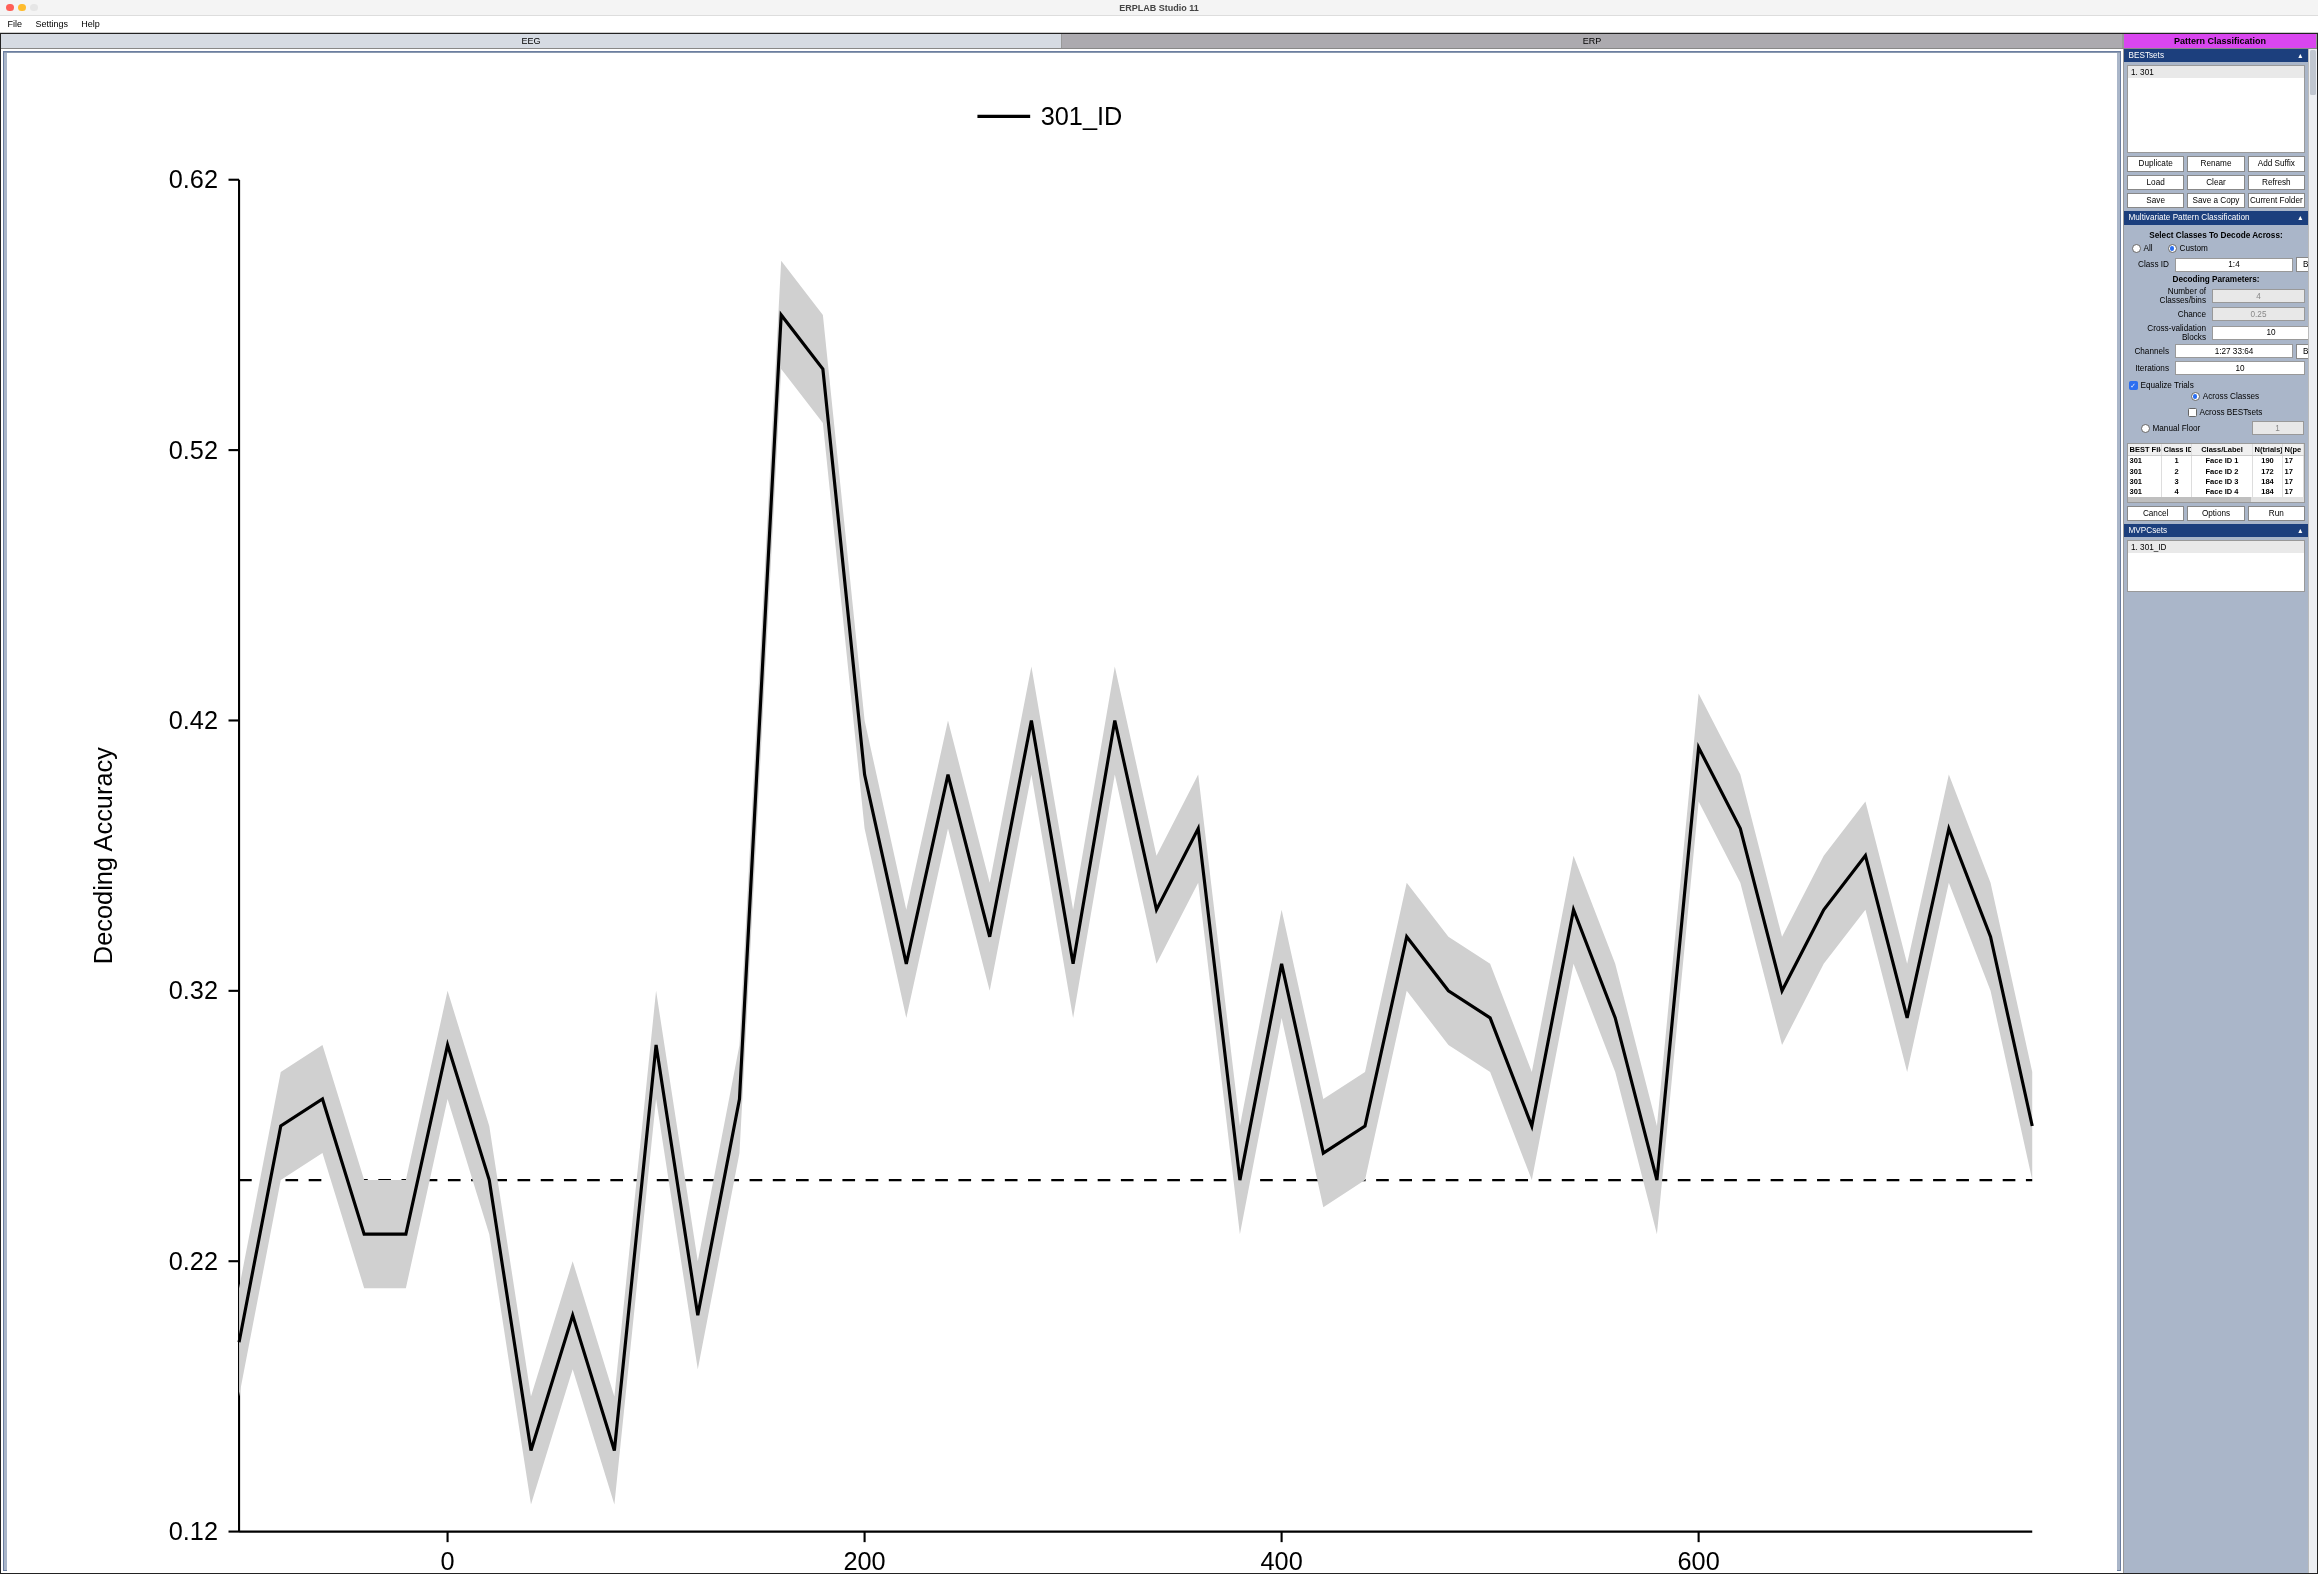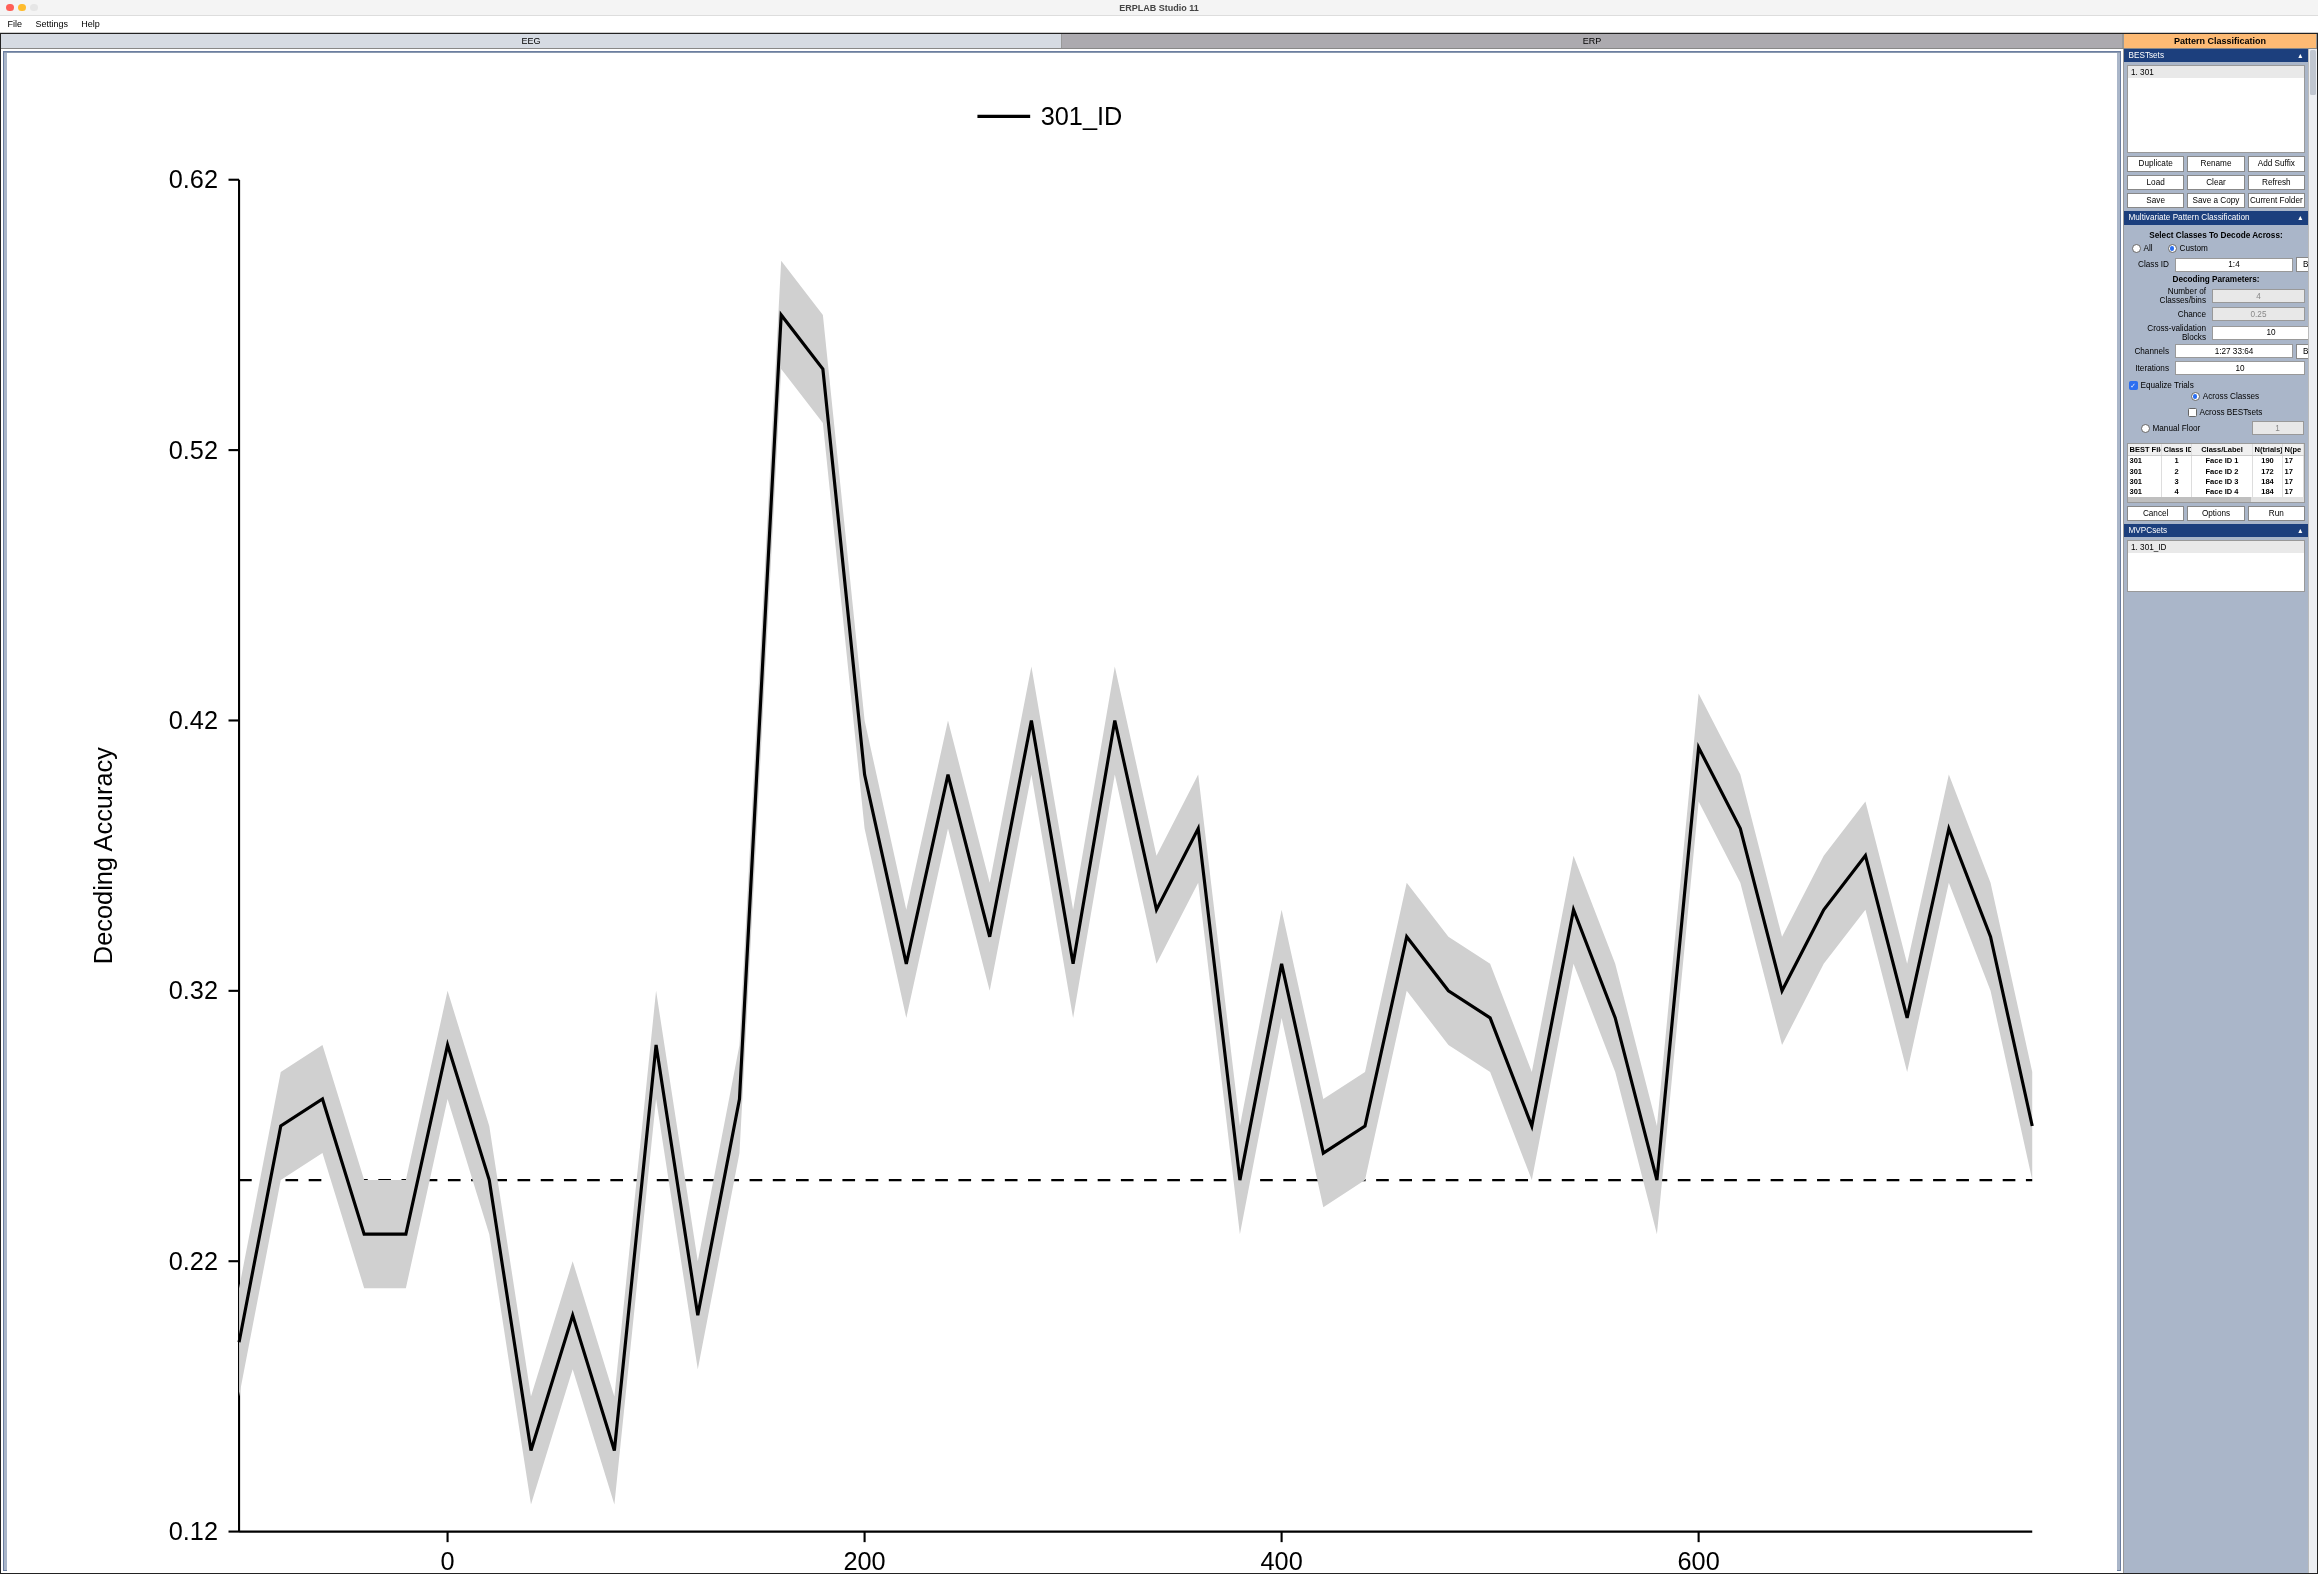--- a/index.html
+++ b/index.html
@@ -10,21 +10,21 @@
 .dot.red { background: #ff5f57; }
 .dot.yellow { background: #febc2e; }
 .dot.green { background: #e6e6e6; }
 .titlebar .title { position: absolute; left: 50%; transform: translateX(-50%); font-weight: 600; font-size: 9px; color: #444; }
 .menubar { height: 16.4px; display: flex; align-items: center; gap: 13.4px; padding-left: 7.5px; border-bottom: 0.7px solid #ccc; font-size: 9px; }
 .menubar span { cursor: default; }
 .app { height: calc(100% - 33px); border: 0.7px solid #222; display: flex; flex-direction: column; }
 .view-tabs { height: 15px; display: flex; border-bottom: 0.7px solid #888; }
 .vtab { flex: 1; background: #d6dbe3; border-right: 0.7px solid #999; display: flex; align-items: center; justify-content: center; font-size: 9px; position: relative; }
 .vtab.active { background: #acaaaf; }
-.vtab.right-panel-label { flex: 0 0 194px; background: #fdba74; font-weight: 600; border-left: 0.7px solid #999; }
+.vtab.right-panel-label { flex: 0 0 194px; background: #d946ef; font-weight: 600; border-left: 0.7px solid #999; }
 .workspace { flex: 1; display: flex; overflow: hidden; }
 .plot-area { flex: 1; display: flex; flex-direction: column; border: 0.7px solid #6b7ea0; margin: 2.2px; background: #aab6c9; }
 .plot-strip { height: 10.4px; background: #aab6c9; border-bottom: 0.7px solid #8a99b0; }
 .plot-inner { flex: 1; background: #fff; margin: 0 3px; position: relative; }
 .plot-svg { width: 100%; height: 100%; }
 .btn { background: #fff; border: 0.7px solid #888; padding: 2.2px 6px; font-size: 8.2px; cursor: pointer; }
 
 .side { width: 194px; border-left: 0.7px solid #999; background: #aab6c9; overflow-y: auto; position: relative; padding-right:9px;}
 .side-scroll { position:absolute; right:0; top:0; bottom:0; width:9px; background:#eceef2; border-left:0.7px solid #bbb; }
 .side-scroll .thumb { position:absolute; left:0.7px; right:0.7px; top:1.5px; height:45px; background:#c0c6d0; border-radius:1.5px; }

